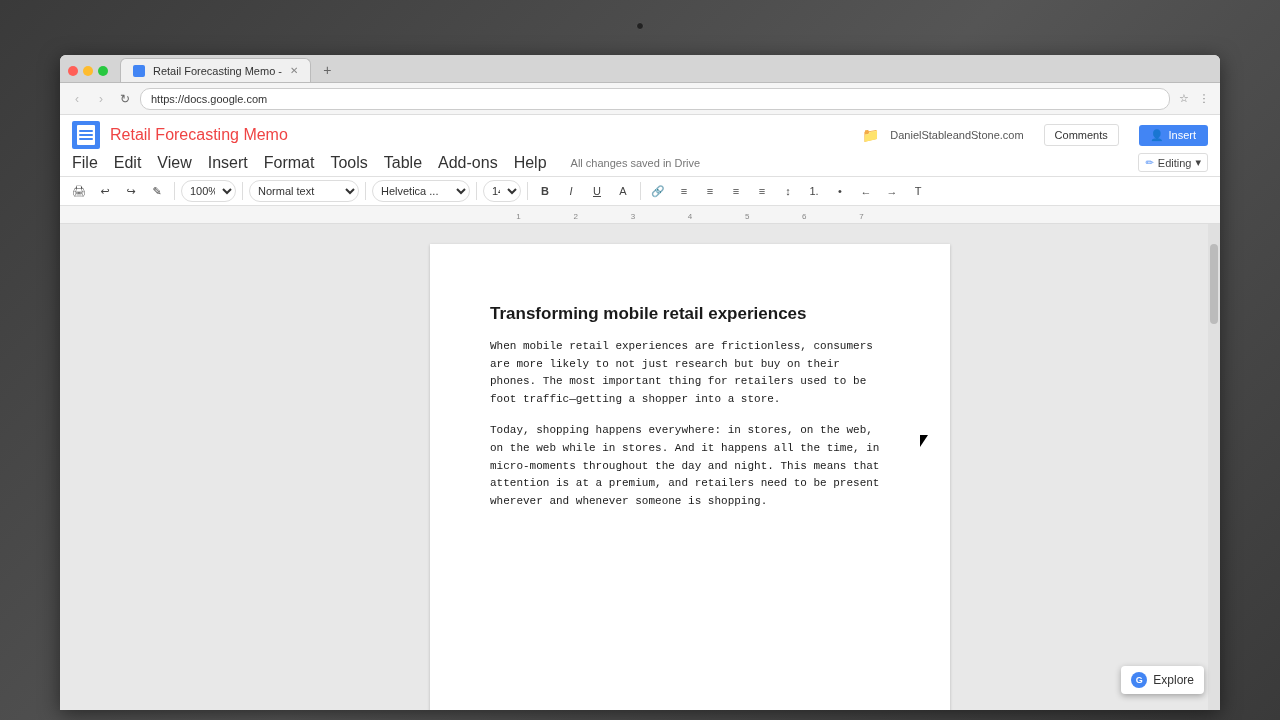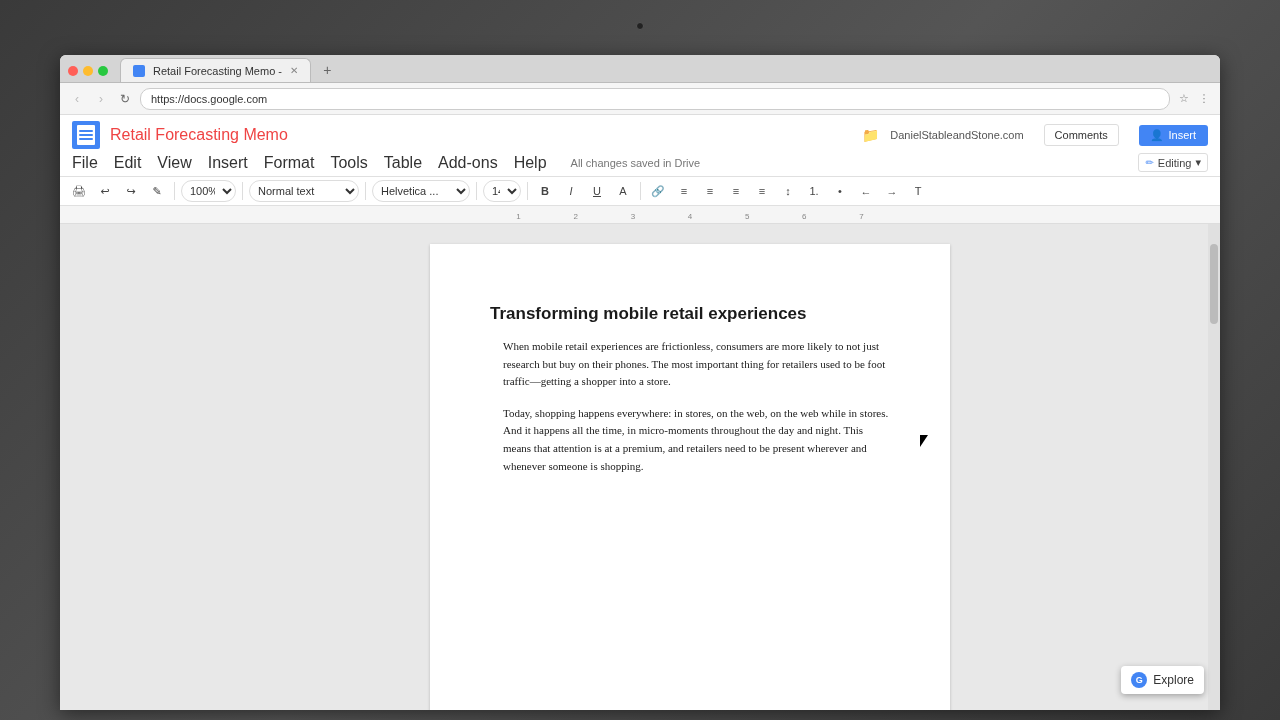--- a/index.html
+++ b/index.html
@@ -398,22 +398,21 @@
       color: #1a1a1a;
       margin-bottom: 14px;
       font-family: Arial, sans-serif;
     }
 
     .body-text {
       font-size: 11px;
       color: #1a1a1a;
       line-height: 1.6;
       margin-bottom: 14px;
-      font-family: Liberation Serif, serif;
-      margin-left: 13px;
+      font-family: Liberation Mono, monospace;
     }
 
     .heading-2 {
       font-size: 17px;
       font-weight: bold;
       color: #1a1a1a;
       margin-top: 16px;
       margin-bottom: 10px;
       font-family: Arial, sans-serif;
     }

